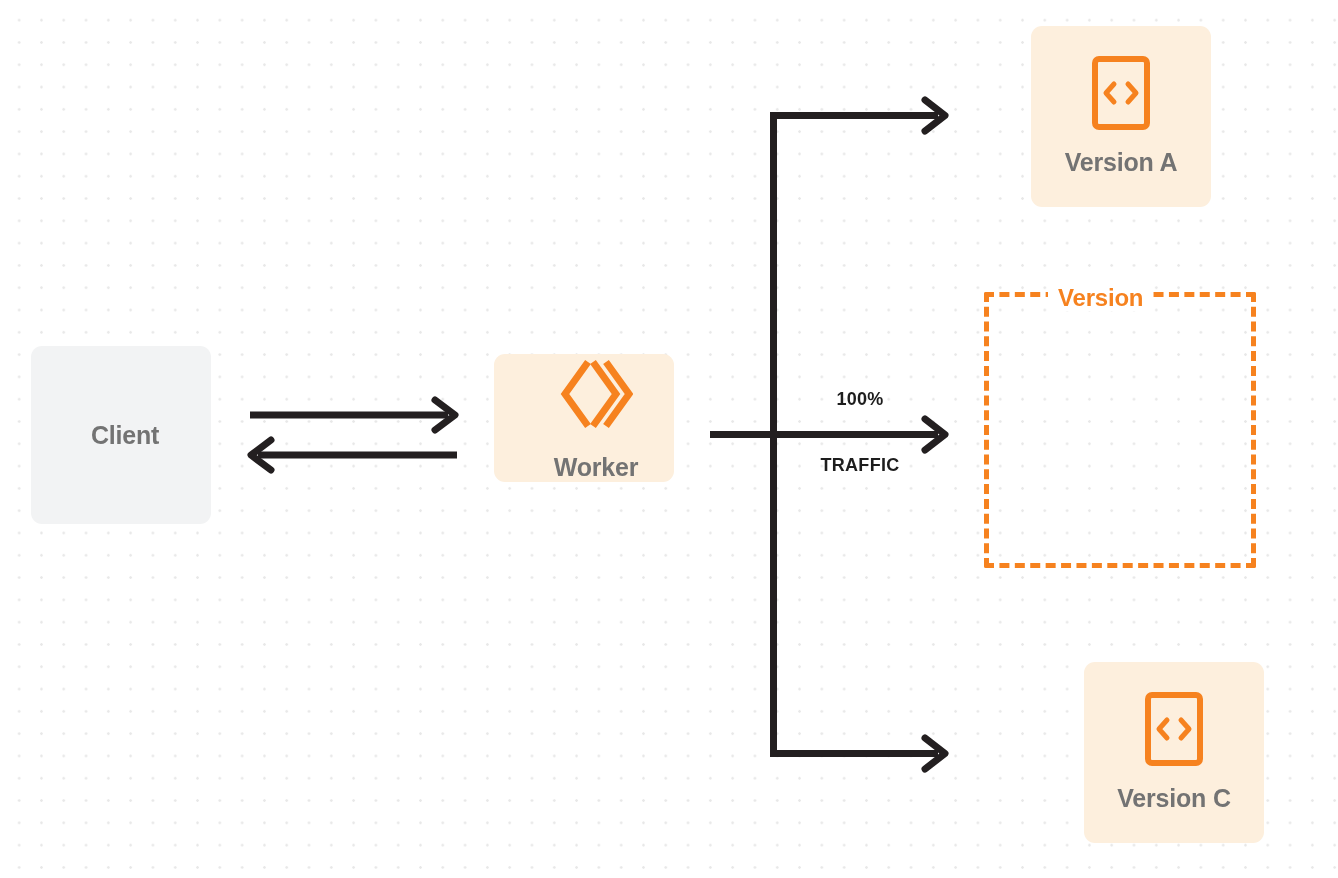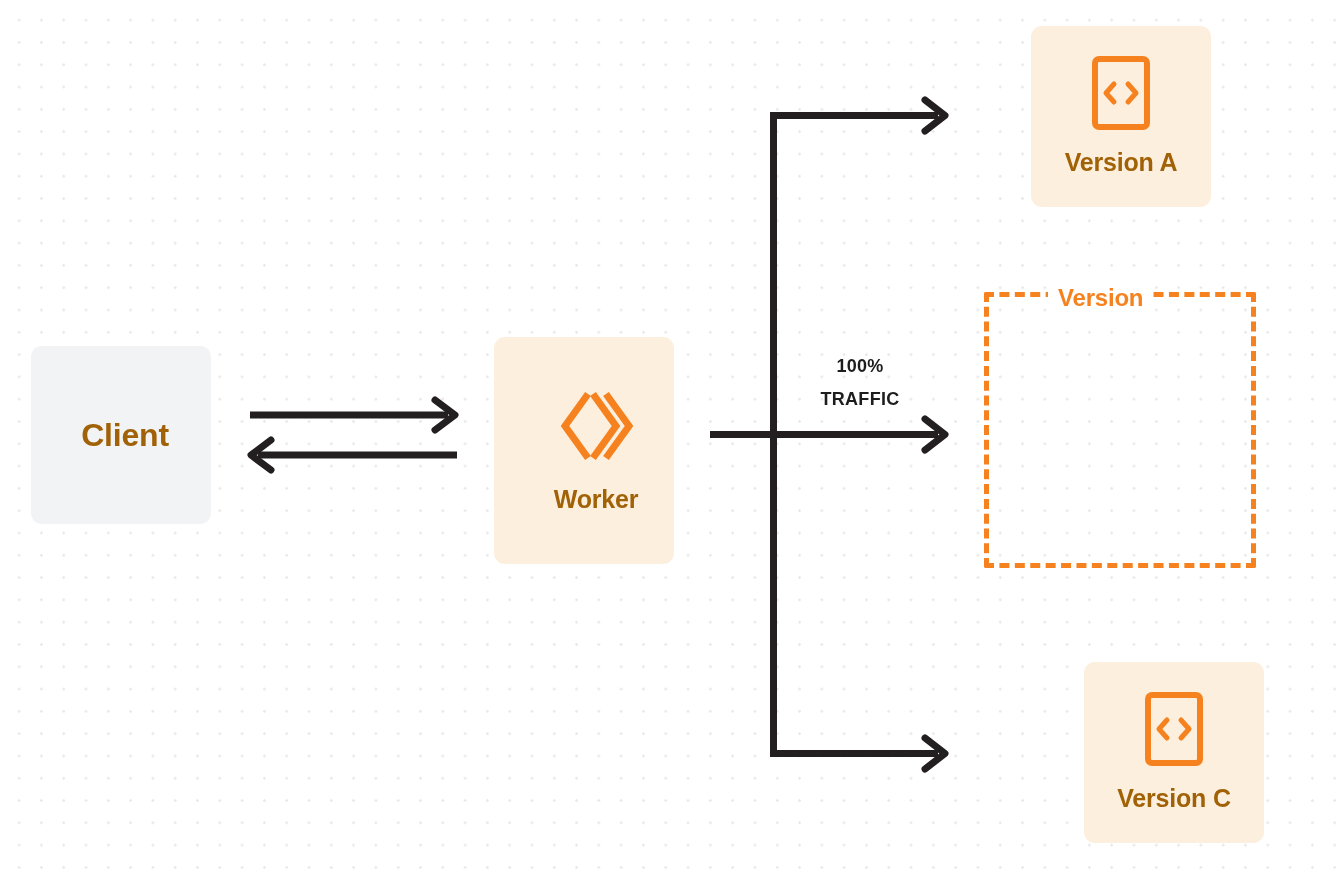--- a/index.html
+++ b/index.html
@@ -24,39 +24,39 @@
     position: absolute;
     border-radius: 11px;
     display: flex;
     flex-direction: column;
     align-items: center;
     justify-content: center;
     box-sizing: border-box;
   }
   .node-label {
     font-weight: bold;
-    color: #a16207;
+    color: #737373;
     letter-spacing: -0.2px;
     white-space: nowrap;
   }
 
   #client-node {
     left: 31px;
     top: 346px;
     width: 180px;
     height: 178px;
     background: #f2f3f4;
   }
-  #client-node .node-label { font-size: 32px; margin-left: 8px; }
+  #client-node .node-label { font-size: 25px; margin-left: 8px; }
 
   #worker-node {
     left: 494px;
-    top: 337px;
+    top: 354px;
     width: 180px;
-    height: 227px;
+    height: 128px;
     background: #fdefdd;
     padding-left: 24px;
   }
   #worker-node .node-label { font-size: 25px; margin-top: 20px; }
 
   .version-node {
     width: 180px;
     height: 181px;
     background: #fdefdd;
   }
@@ -111,21 +111,21 @@
     left: 790px;
     top: 350px;
     width: 140px;
     text-align: center;
     color: #1d1d1d;
     font-size: 18px;
     font-weight: bold;
     line-height: 33px;
     letter-spacing: 0.3px;
   }
-  #traffic-label .tl-line { display: block; }
+  #traffic-label .tl-line { display: block; margin-top: 33px; }
 </style>
 </head>
 <body>
 
 <div id="canvas">
 
   <svg id="connectors" viewBox="0 0 1338 878" xmlns="http://www.w3.org/2000/svg">
 
     <g>
       <line x1="250" y1="415" x2="448" y2="415" stroke="#231f20" stroke-width="7" stroke-linecap="butt"></line>

